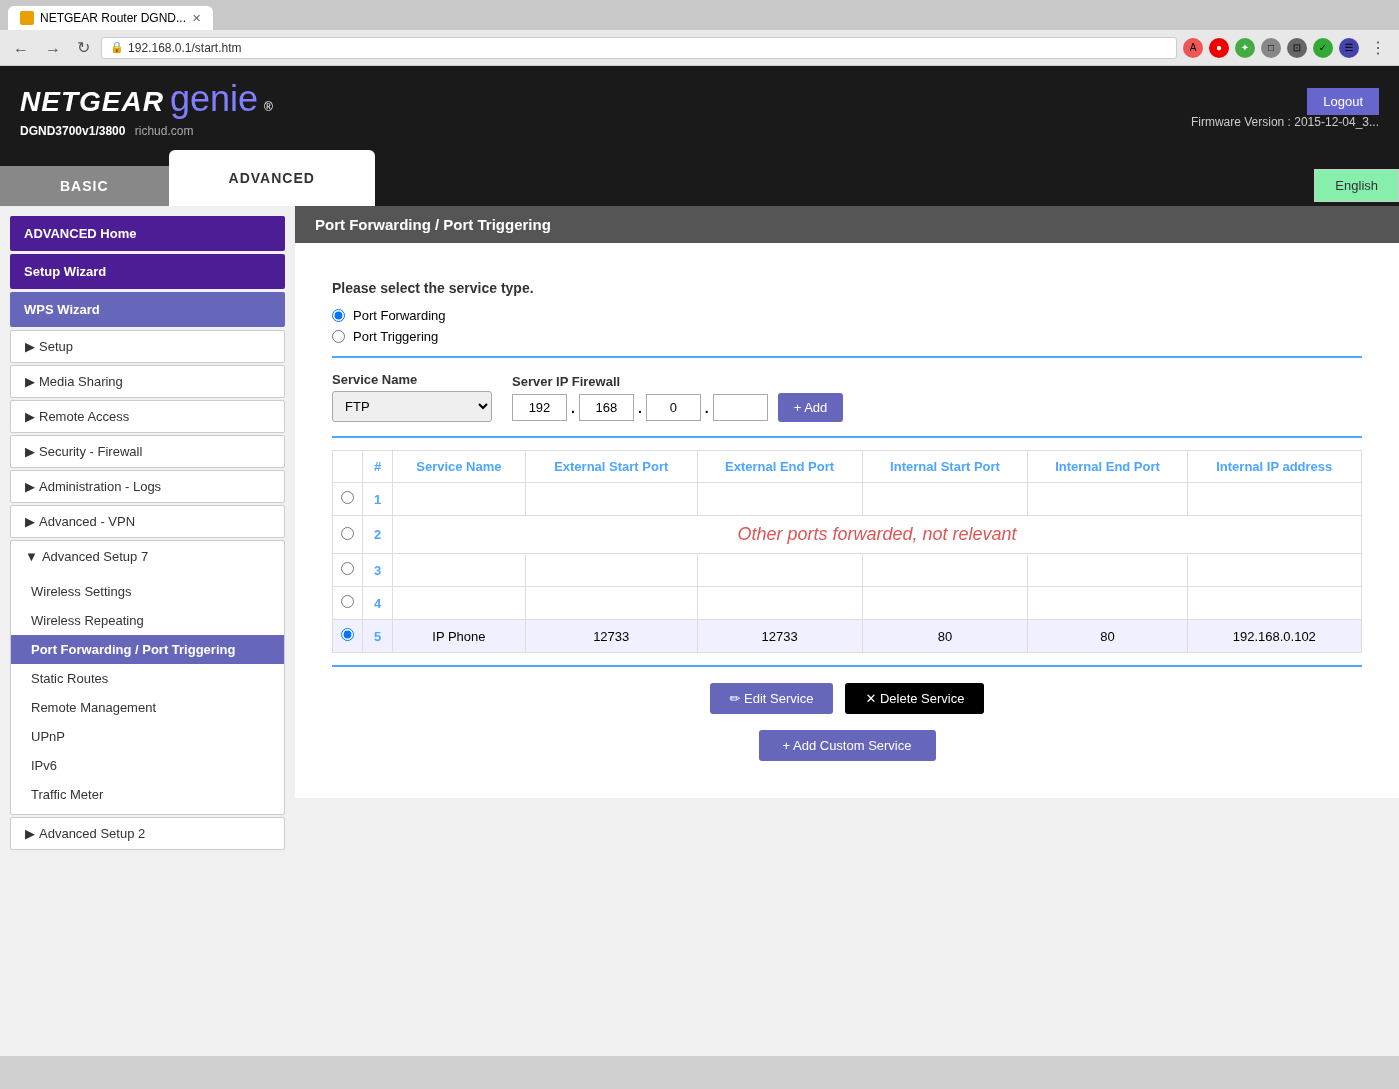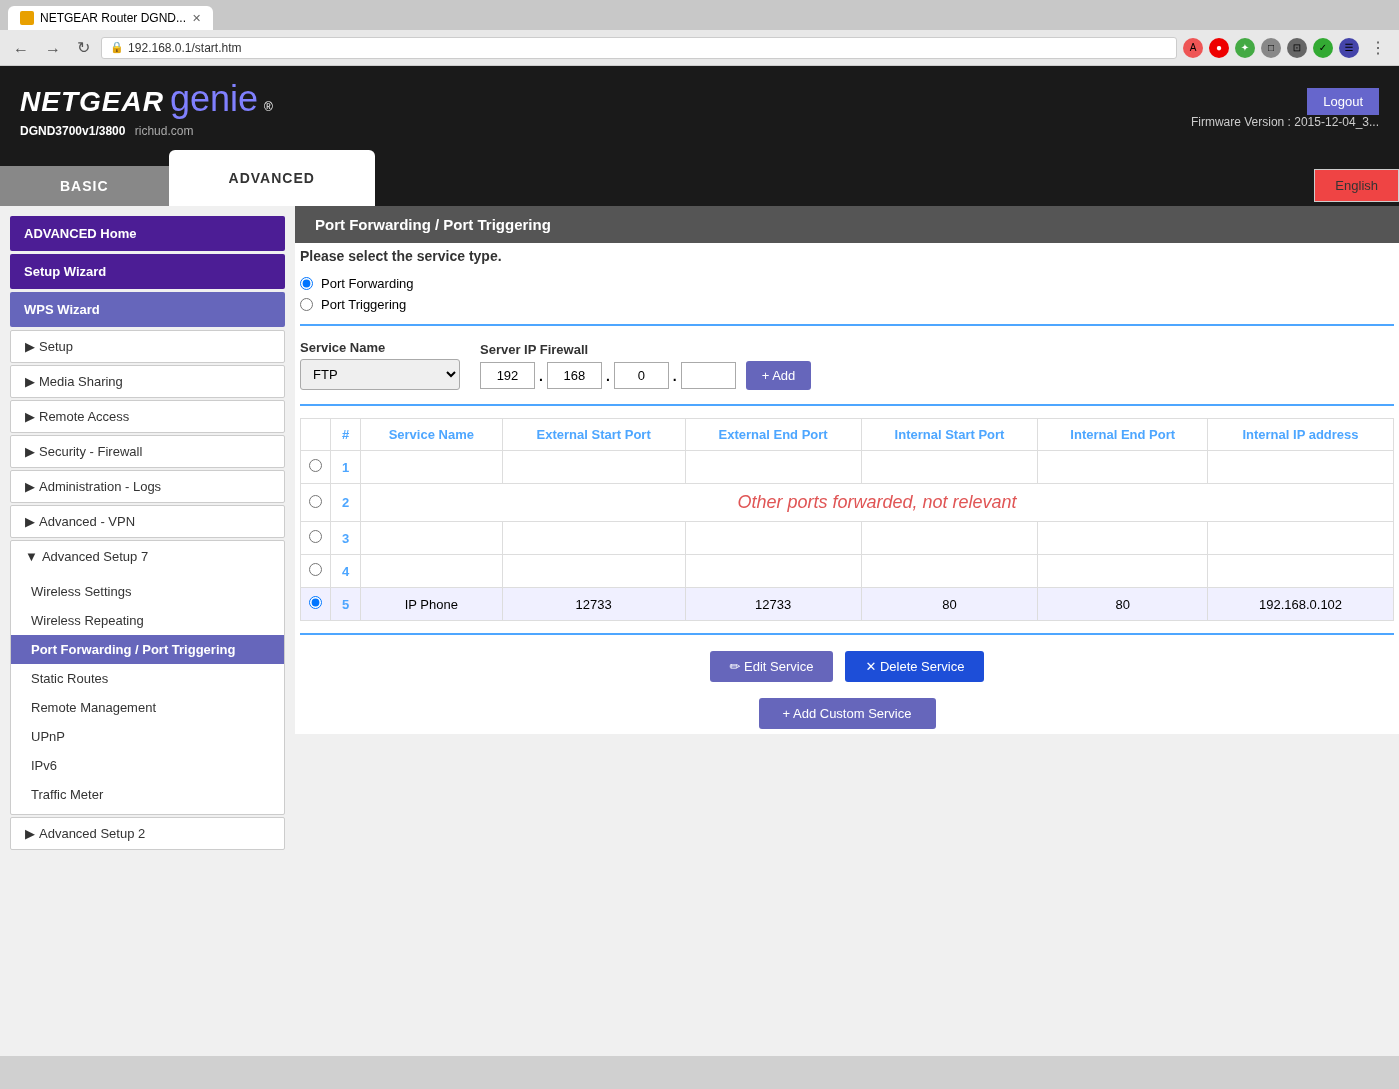--- a/index.html
+++ b/index.html
@@ -29,38 +29,38 @@
     .logo-genie { color: #8080ff; font-size: 36px; font-weight: 300; }
     .logo-tm { color: white; font-size: 12px; }
     .header-right { display: flex; flex-direction: column; align-items: flex-end; }
     .logout-btn { background: #6666cc; color: white; border: none; padding: 6px 16px; cursor: pointer; font-size: 13px; }
     .firmware-info { color: #ccc; font-size: 12px; }
 
     
     .main-tabs { display: flex; align-items: flex-end; background: #1a1a1a; padding: 0 0 0 0; }
     .tab-basic { background: #888; color: white; padding: 12px 60px; font-size: 14px; font-weight: bold; cursor: pointer; letter-spacing: 1px; }
     .tab-advanced { background: white; color: #333; padding: 20px 60px; font-size: 14px; font-weight: bold; cursor: pointer; letter-spacing: 1px; border-radius: 6px 6px 0 0; }
-    .tab-lang { background: #ef4444; color: #333; padding: 8px 20px; font-size: 13px; margin-left: auto; margin-bottom: 4px; border: 1px solid #ccc; }
+    .tab-lang { background: #86efac; color: #333; padding: 8px 20px; font-size: 13px; margin-left: auto; margin-bottom: 4px; border: 1px solid #ccc; }
 
     
     .main-layout { display: flex; background: #f0f0f0; min-height: 850px; }
 
     
     .sidebar { width: 295px; background: #f0f0f0; padding: 10px 10px; flex-shrink: 0; }
     .sidebar-btn { display: block; width: 100%; background: #4c1d95; color: white; border: none; padding: 10px 14px; margin-bottom: 3px; text-align: left; cursor: pointer; font-size: 13px; font-weight: bold; border-radius: 2px; }
     .sidebar-submenu { padding: 5px 0; }
     .sidebar-sub-item { padding: 7px 20px; cursor: pointer; color: #333; font-size: 13px; display: block; text-decoration: none; }
     .sidebar-sub-item.active { background: #6666bb; color: white; font-weight: bold; display: block; }
     .sidebar-group { background: white; margin-bottom: 2px; border: 1px solid #ccc; border-radius: 2px; }
     .sidebar-group-header { padding: 8px 14px; cursor: pointer; color: #333; font-size: 13px; display: flex; align-items: center; gap: 4px; font-weight: normal; }
 
     
     .content-area { flex: 1; padding: 0; background: #f0f0f0; }
     .page-header { background: #555; color: white; padding: 10px 20px; font-size: 15px; font-weight: bold; }
-    .page-content { padding: 5px; background: white; margin: 0; }
+    .page-content { padding: 37px; background: white; margin: 0; }
 
     .section-divider { border: none; border-top: 2px solid #4da6ff; margin: 12px 0; }
 
     .service-type-label { font-size: 14px; font-weight: bold; margin-bottom: 12px; color: #333; }
     .radio-group { display: flex; flex-direction: column; gap: 6px; margin-bottom: 10px; }
     .radio-item { display: flex; align-items: center; gap: 8px; cursor: pointer; font-size: 13px; }
     .radio-item input[type="radio"] { cursor: pointer; }
 
     .form-row { display: flex; align-items: flex-end; gap: 20px; margin: 14px 0; }
     .form-group { display: flex; flex-direction: column; gap: 4px; }
@@ -79,21 +79,21 @@
     .port-table { width: 100%; border-collapse: collapse; margin: 10px 0; font-size: 13px; }
     .port-table th { background: white; color: #4da6ff; font-weight: bold; padding: 8px 6px; text-align: center; border: 1px solid #ddd; }
     .port-table td { padding: 8px 6px; text-align: center; border: 1px solid #ddd; background: white; }
     .port-table tr.selected td { background: #f0f0ff; }
     .port-table .radio-cell { width: 30px; }
     .port-table .num-cell { width: 30px; color: #4da6ff; font-weight: bold; }
     .other-ports-msg { color: #e05555; font-size: 18px; font-style: italic; text-align: center; padding: 20px; }
 
     .action-buttons { display: flex; justify-content: center; gap: 12px; margin: 16px 0; }
     .edit-btn { background: #6666bb; color: white; border: none; padding: 8px 20px; cursor: pointer; font-size: 13px; border-radius: 3px; }
-    .delete-btn { background: #1d4ed8; color: white; border: none; padding: 8px 20px; cursor: pointer; font-size: 13px; border-radius: 3px; }
+    .delete-btn { background: #000000; color: white; border: none; padding: 8px 20px; cursor: pointer; font-size: 13px; border-radius: 3px; }
     .add-custom-btn { background: #6666bb; color: white; border: none; padding: 8px 24px; cursor: pointer; font-size: 13px; border-radius: 3px; display: block; margin: 0 auto; }
 
     .edit-btn:before { content: "✏ "; }
     .delete-btn:before { content: "✕ "; }
     .add-custom-btn:before { content: "+ "; }
   </style>
 </head>
 <body>
 
 <div class="browser-chrome">

